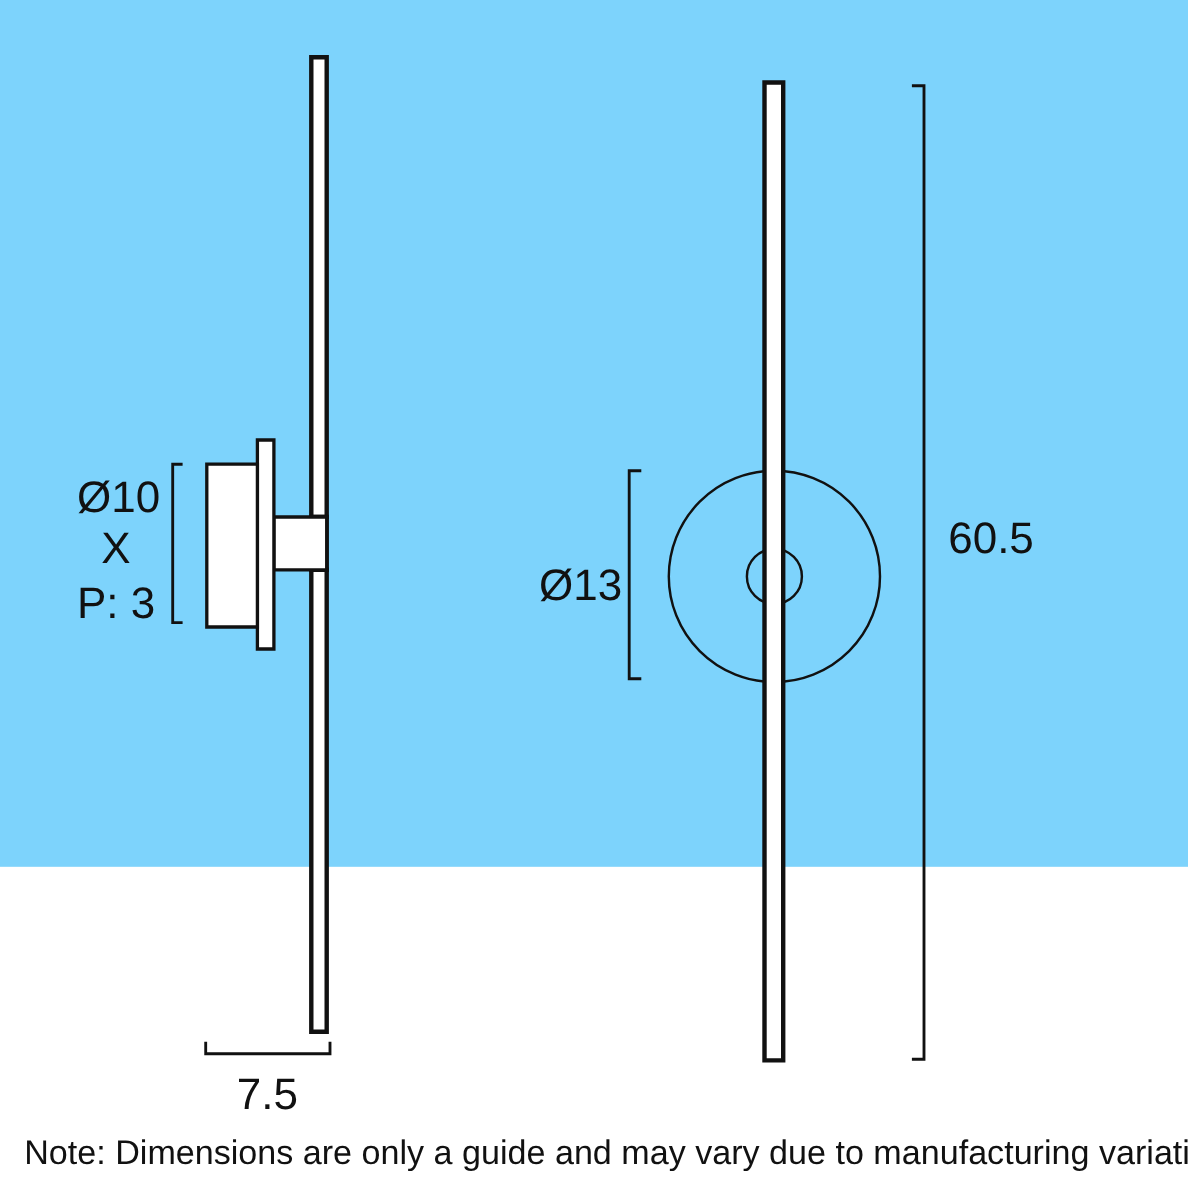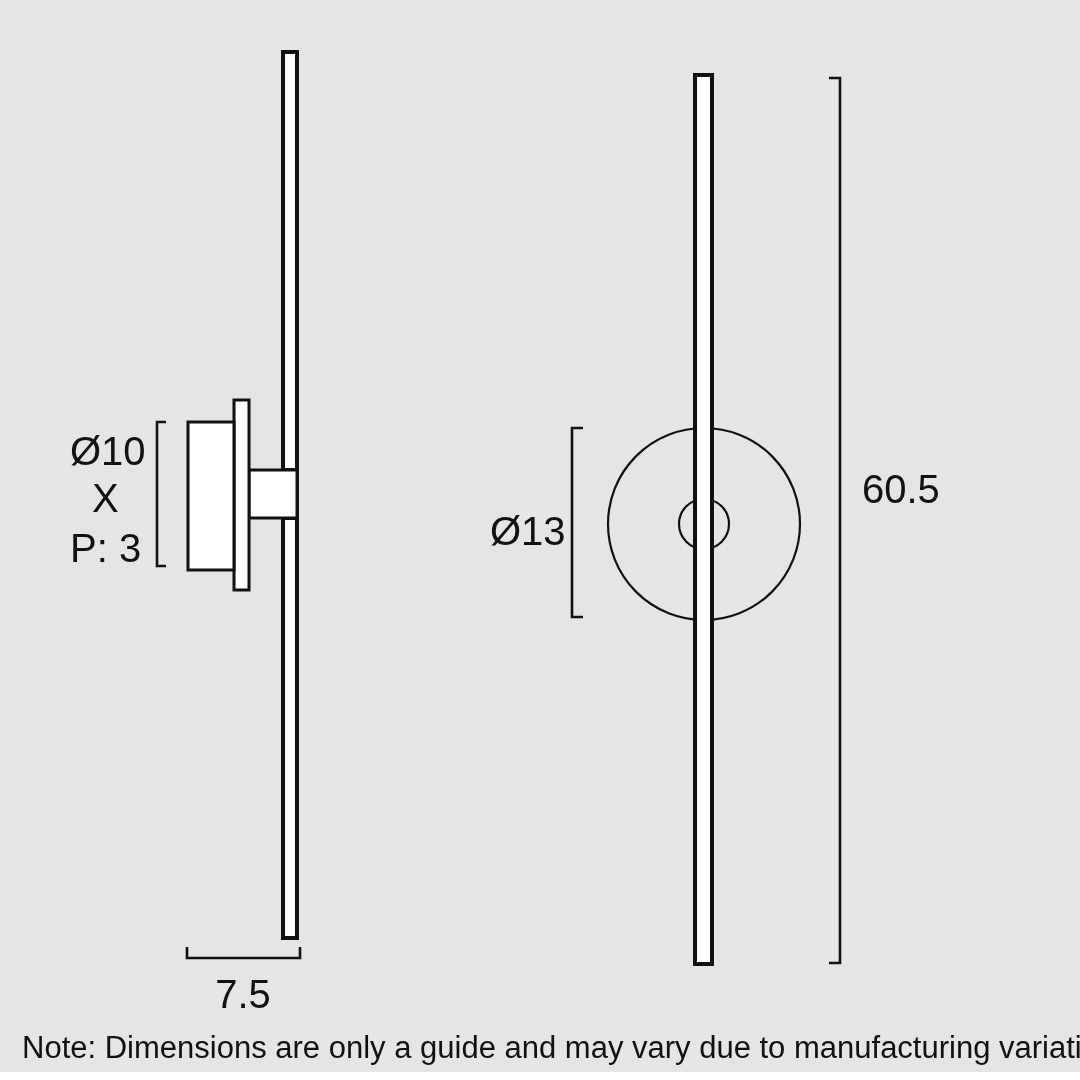--- a/index.html
+++ b/index.html
@@ -11,22 +11,22 @@
   body {
     width: 1080px;
     height: 1080px;
     overflow: hidden;
     font-family: "Liberation Sans", sans-serif;
     color: #111111;
   }
   #drawing-root {
     position: relative;
     width: 1080px;
-    height: 1072px;
-    background: #e5e5e5;
+    height: 788px;
+    background: #7dd3fc;
   }
   svg#technical-drawing {
     position: absolute;
     left: 0;
     top: 0;
     width: 1080px;
     height: 1080px;
     display: block;
   }
   .dim-text {

